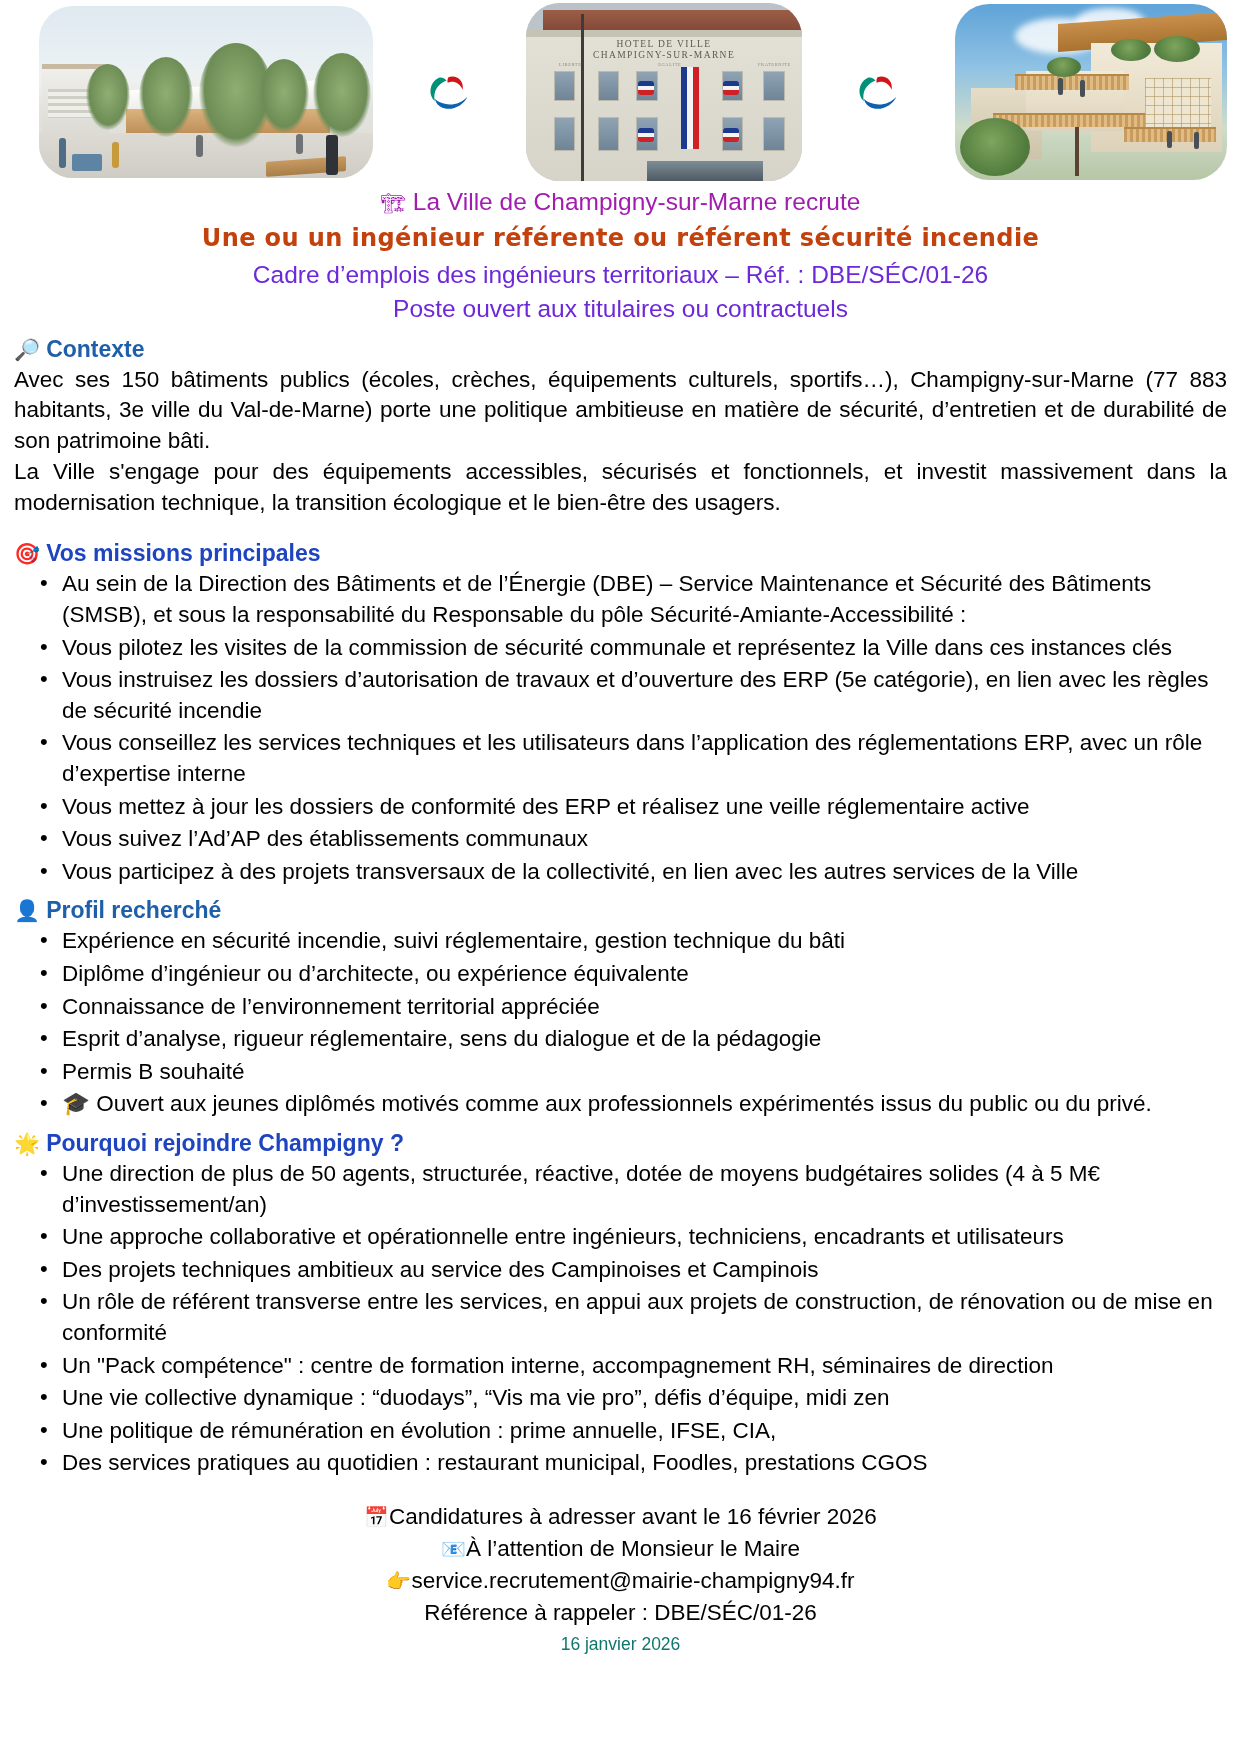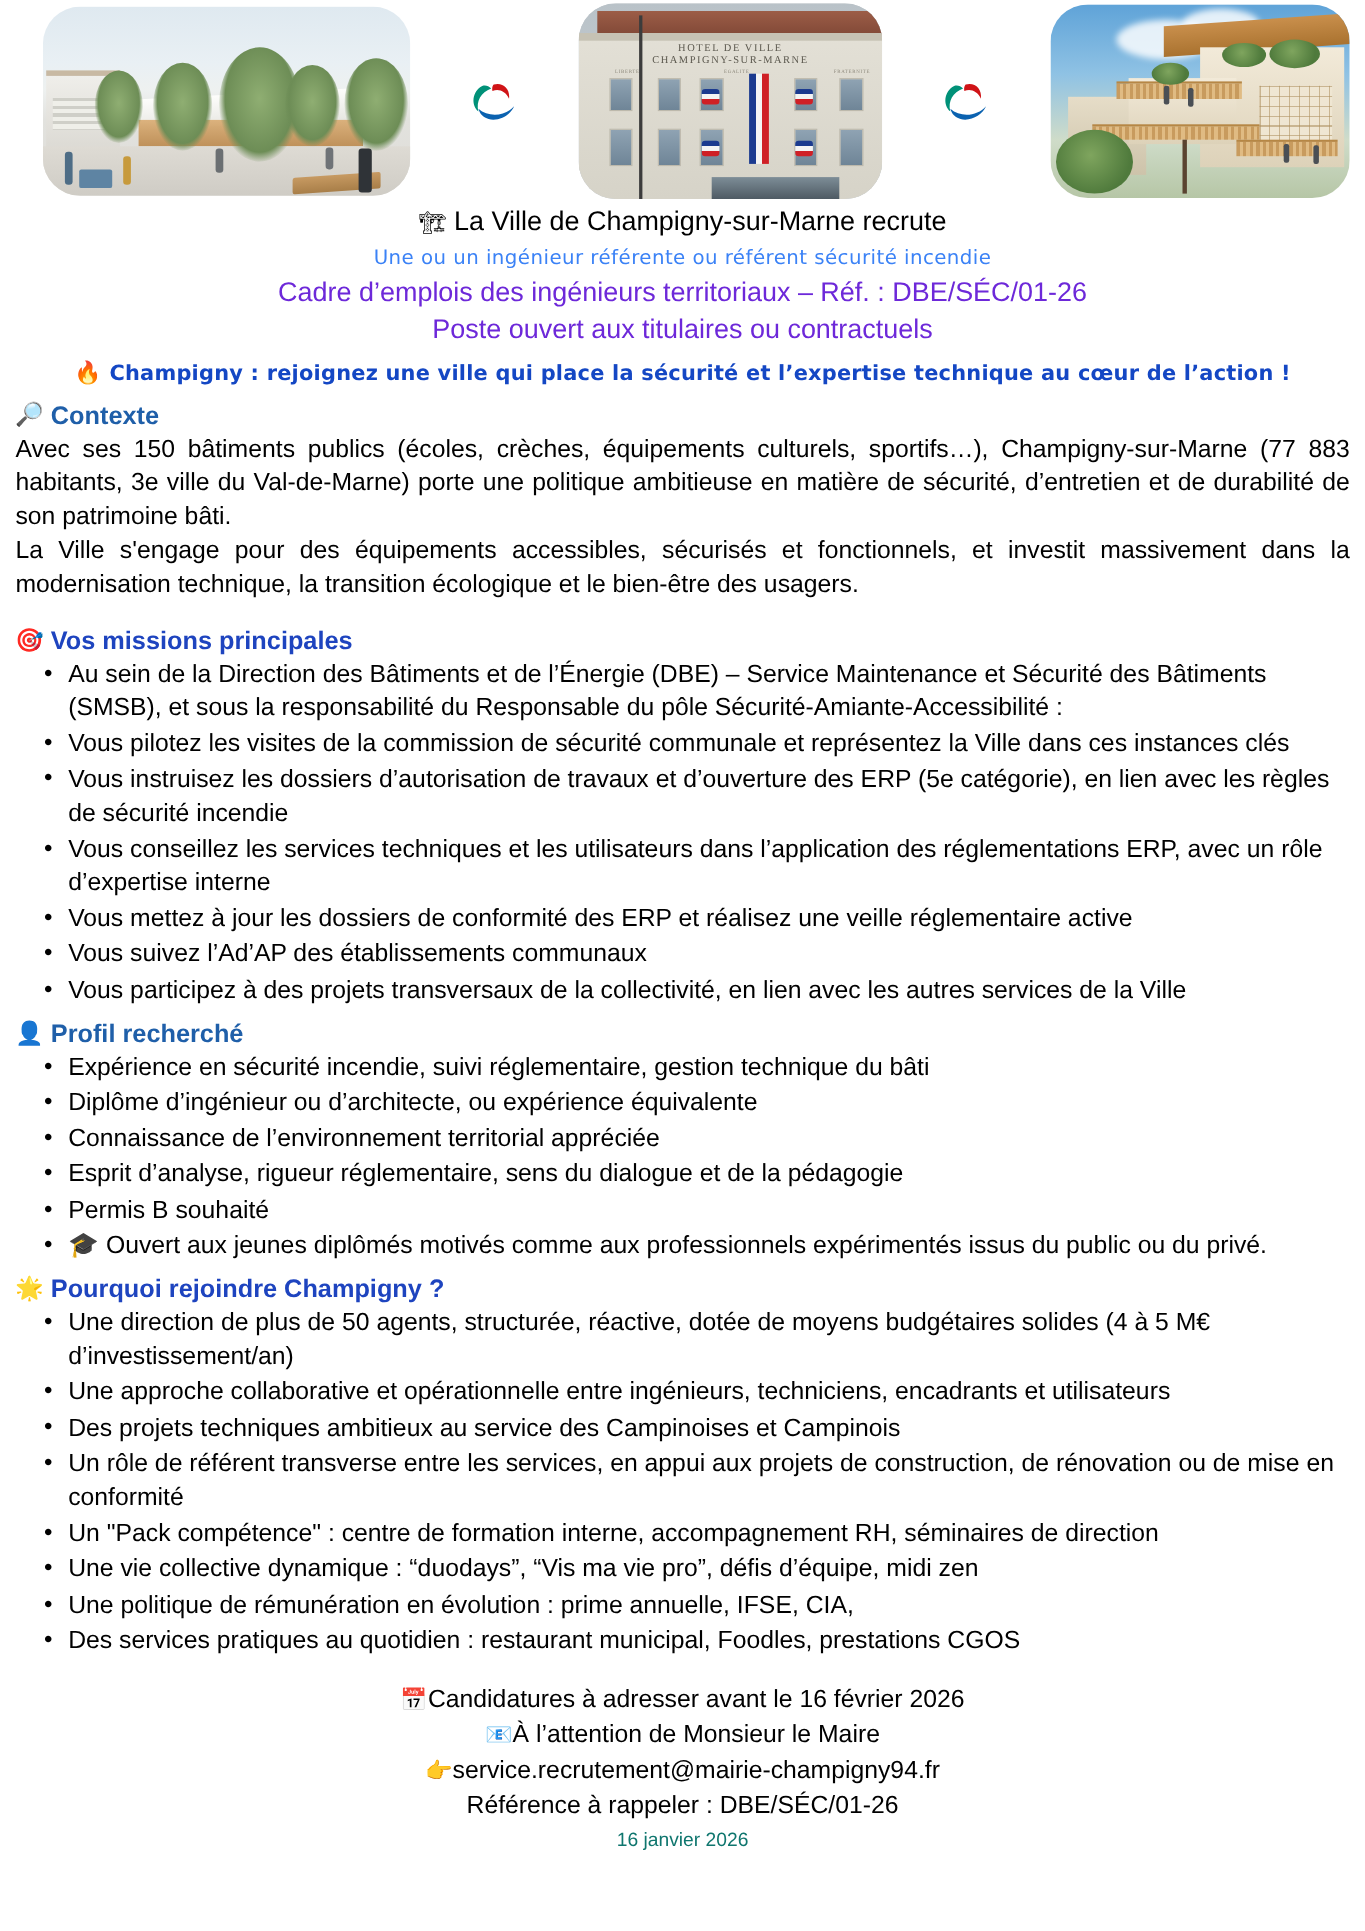--- a/index.html
+++ b/index.html
@@ -204,28 +204,28 @@
   }
   .render-c .person {
     position:absolute; width:5px; height:17px; border-radius:2px; background:#4a4f55;
   }
 
   
   .title-block { text-align: center; }
   .line-recrute {
     font-size: 24.5px;
     line-height: 1.32;
-    color: #000000;
+    color: #a21caf;
     margin: 4px 0 0 0;
   }
   .line-poste {
     font-family: "DejaVu Sans", sans-serif;
-    font-size: 18px;
-    font-weight: normal;
-    color: #3b82f6;
+    font-size: 24px;
+    font-weight: bold;
+    color: #c2410c;
     letter-spacing: .4px;
     line-height: 1.4;
     margin: 4px 0 2px 0;
   }
   .line-cadre, .line-ouvert {
     font-size: 24.5px;
     line-height: 1.38;
     color: #6d28d9;
   }
   .line-accroche {
@@ -402,21 +402,20 @@
       </div>
     </div>
 
   </div>
 
   <div class="title-block">
     <div class="line-recrute"><span class="inline-emoji">🏗</span> <span>La Ville de Champigny-sur-Marne recrute</span></div>
     <div class="line-poste">Une ou un ingénieur référente ou référent sécurité incendie</div>
     <div class="line-cadre">Cadre d’emplois des ingénieurs territoriaux – Réf. : DBE/SÉC/01-26</div>
     <div class="line-ouvert">Poste ouvert aux titulaires ou contractuels</div>
-    <div class="line-accroche"><span class="inline-emoji">🔥</span> <span>Champigny : rejoignez une ville qui place la sécurité et l’expertise technique au cœur de l’action !</span></div>
   </div>
 
   <div class="section-heading">
     <span class="heading-emoji">🔎</span>
     <span>Contexte</span>
   </div>
   <p class="para">Avec ses 150 bâtiments publics (écoles, crèches, équipements culturels, sportifs…), Champigny-sur-Marne (77 883 habitants, 3e ville du Val-de-Marne) porte une politique ambitieuse en matière de sécurité, d’entretien et de durabilité de son patrimoine bâti.</p>
   <p class="para">La Ville s'engage pour des équipements accessibles, sécurisés et fonctionnels, et investit massivement dans la modernisation technique, la transition écologique et le bien-être des usagers.</p>
 
   <div class="section-heading mission">

